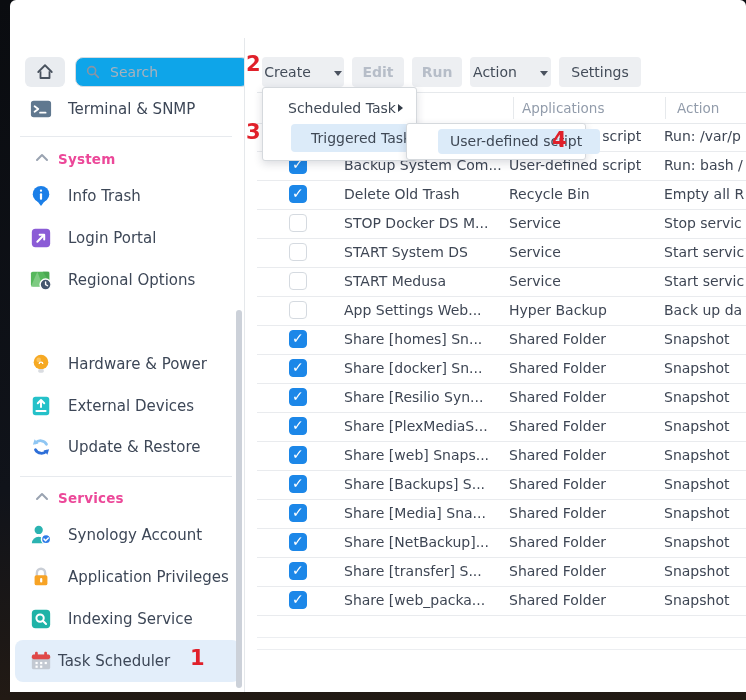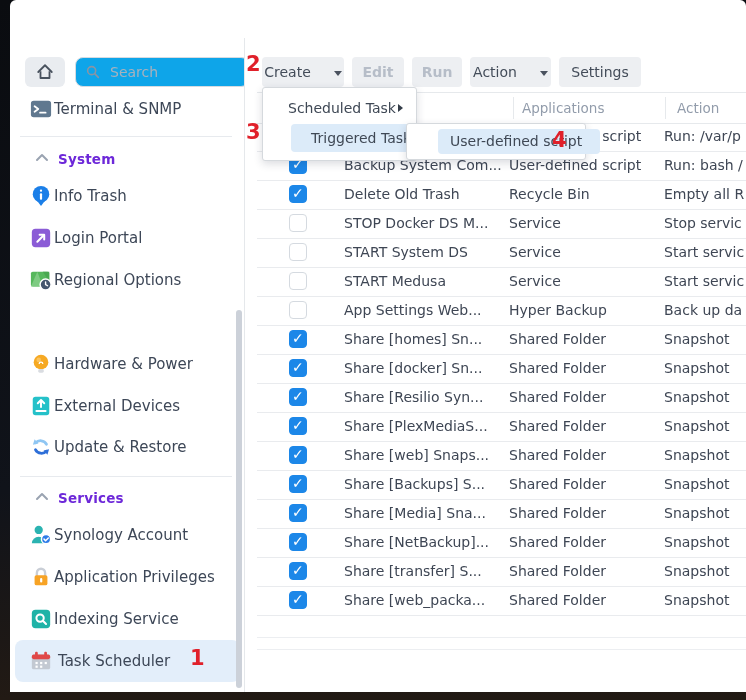--- a/index.html
+++ b/index.html
@@ -19,27 +19,27 @@
   .titlebar .title{position:absolute;left:57px;top:9px;font-size:15px;font-weight:bold;color:#333b46;letter-spacing:.2px;}
   
   .sidebar{position:absolute;left:0;top:38px;width:234px;bottom:0;background:#fff;}
   .side-divider{position:absolute;left:10px;right:12px;height:1px;background:#e7eaee;}
   .home-btn{position:absolute;left:15px;top:19px;width:40px;height:30px;background:#e9ecf0;border-radius:6px;display:flex;align-items:center;justify-content:center;cursor:pointer;}
   .search-box{position:absolute;left:65px;top:19px;width:163px;height:28px;border:1px solid #d6dbe1;border-radius:8px;background:#0ea5e9;display:flex;align-items:center;padding-left:9px;}
   .search-box input{border:none;outline:none;font-size:14px;color:#3d4757;width:110px;margin-left:7px;font-family:inherit;background:transparent;}
   .search-box input::placeholder{color:#a8b1bd;}
   .side-item{position:absolute;left:0;width:234px;height:42px;cursor:pointer;}
   .side-item .ic{position:absolute;left:20px;top:10px;width:22px;height:22px;}
-  .side-item .lbl{position:absolute;left:44px;top:0;line-height:42px;font-size:15px;color:#3d4757;white-space:nowrap;}
+  .side-item .lbl{position:absolute;left:58px;top:0;line-height:42px;font-size:15px;color:#3d4757;white-space:nowrap;}
   .side-item.selected{left:5px;width:225px;border-radius:8px;background:#e3eefa;}
   .side-item.selected .ic{left:15px;}
   .side-item.selected .lbl{left:43px;}
   .section-hd{position:absolute;left:0;width:234px;height:34px;cursor:pointer;}
   .section-hd .chev{position:absolute;left:25px;top:11px;}
-  .section-hd .lbl{position:absolute;left:48px;top:0;line-height:34px;font-size:13.5px;font-weight:bold;color:#6d28d9;letter-spacing:.2px;}
+  .section-hd .lbl{position:absolute;left:48px;top:0;line-height:34px;font-size:13.5px;font-weight:bold;color:#ec4899;letter-spacing:.2px;}
   .side-scroll{position:absolute;left:226px;top:272px;width:6px;height:378px;background:#ccd1d9;border-radius:3px;}
   .main-divider{position:absolute;left:234px;top:38px;bottom:0;width:1px;background:#e5e8eb;}
   
   .main{position:absolute;left:235px;top:38px;right:0;bottom:0;background:#fff;}
   .tbtn{position:absolute;top:19px;height:30px;background:#edeff2;border:none;border-radius:4px;
         font-family:inherit;font-size:14px;color:#434c59;display:flex;align-items:center;justify-content:center;gap:23px;cursor:pointer;}
   .tbtn.disabled{color:#b6bdc8;cursor:default;font-weight:bold;}
   .caret-down{width:0;height:0;border-left:4px solid transparent;border-right:4px solid transparent;border-top:5px solid #4a525f;margin-top:2px;}
   
   .thead{position:absolute;left:12px;right:0;top:54px;height:30px;border-top:1px solid #e6e9ec;border-bottom:1px solid #e6e9ec;}

